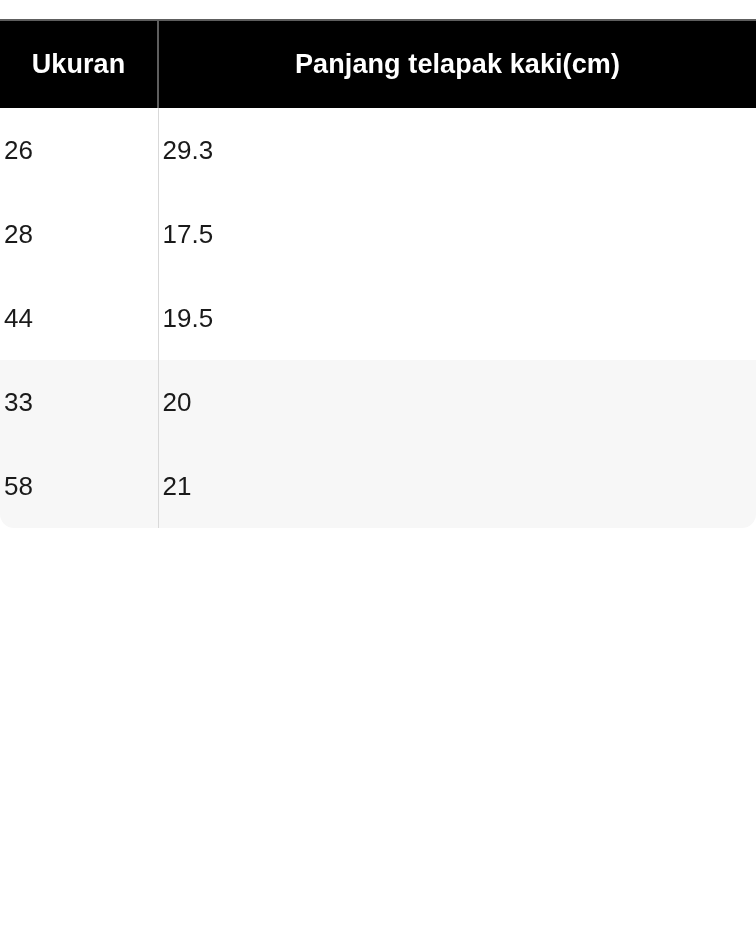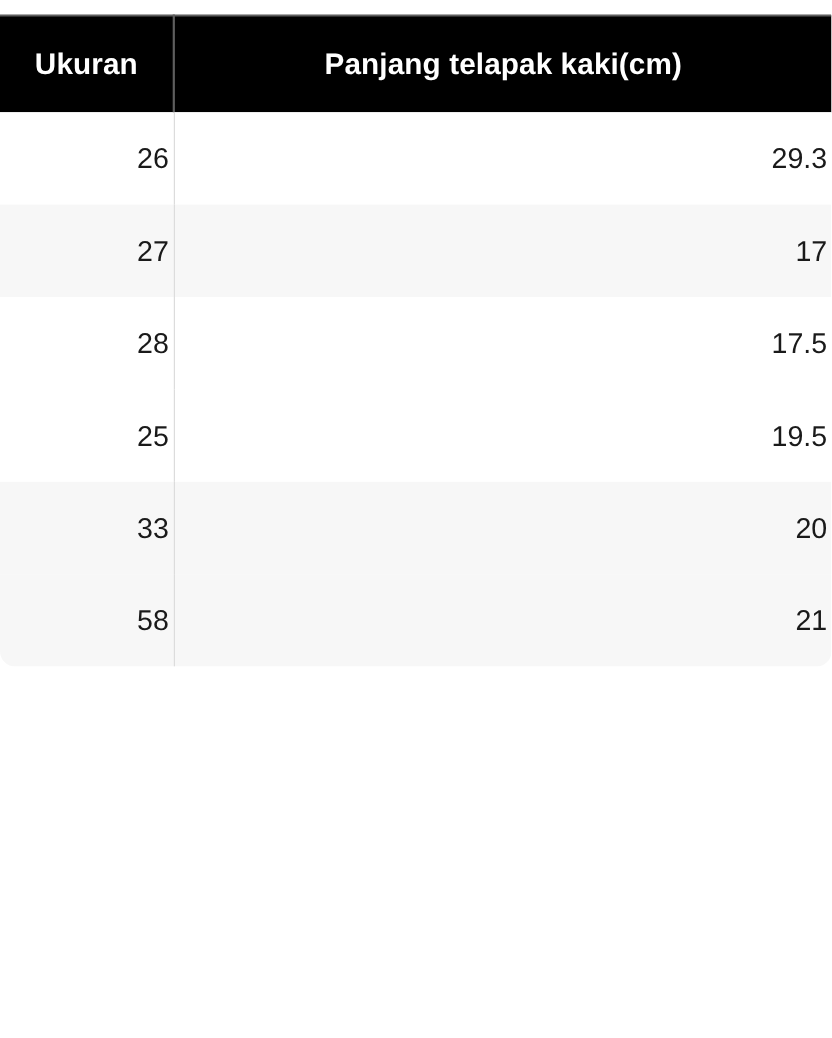--- a/index.html
+++ b/index.html
@@ -11,21 +11,21 @@
     background: #ffffff;
     font-family: "Liberation Sans", "DejaVu Sans", sans-serif;
     overflow: hidden;
   }
 
   #size-chart-root {
     position: relative;
     width: 756px;
     height: 944px;
     background: #ffffff;
-    padding-top: 13px;
+    padding-top: 19px;
     overflow: hidden;
   }
 
   .table-shell {
     position: relative;
     width: 756px;
     background: #ffffff;
     border-bottom-left-radius: 14px;
     border-bottom-right-radius: 14px;
     overflow: hidden;
@@ -69,21 +69,21 @@
   }
   tbody tr.data-row.striped {
     background: #f7f7f7;
   }
 
   tbody td {
     height: 84px;
     font-size: 26px;
     line-height: 1;
     color: #1a1a1a;
-    text-align: right;
+    text-align: left;
     vertical-align: middle;
     padding: 0 4px;
     border: none;
   }
 
   tbody td.cell-size {
     border-right: 1px solid #d9d9d9;
   }
 </style>
 </head>
@@ -103,30 +103,26 @@
           <th class="th-size">Ukuran</th>
           <th class="th-len">Panjang telapak kaki(cm)</th>
         </tr>
       </thead>
 
       <tbody id="table-body">
           <tr class="data-row">
             <td class="cell-size">26</td>
             <td class="cell-length">29.3</td>
           </tr>
-          <tr class="data-row striped">
-            <td class="cell-size">27</td>
-            <td class="cell-length">17</td>
-          </tr>
           <tr class="data-row">
             <td class="cell-size">28</td>
             <td class="cell-length">17.5</td>
           </tr>
           <tr class="data-row">
-            <td class="cell-size">25</td>
+            <td class="cell-size">44</td>
             <td class="cell-length">19.5</td>
           </tr>
           <tr class="data-row striped">
             <td class="cell-size">33</td>
             <td class="cell-length">20</td>
           </tr>
           <tr class="data-row striped">
             <td class="cell-size">58</td>
             <td class="cell-length">21</td>
           </tr>

